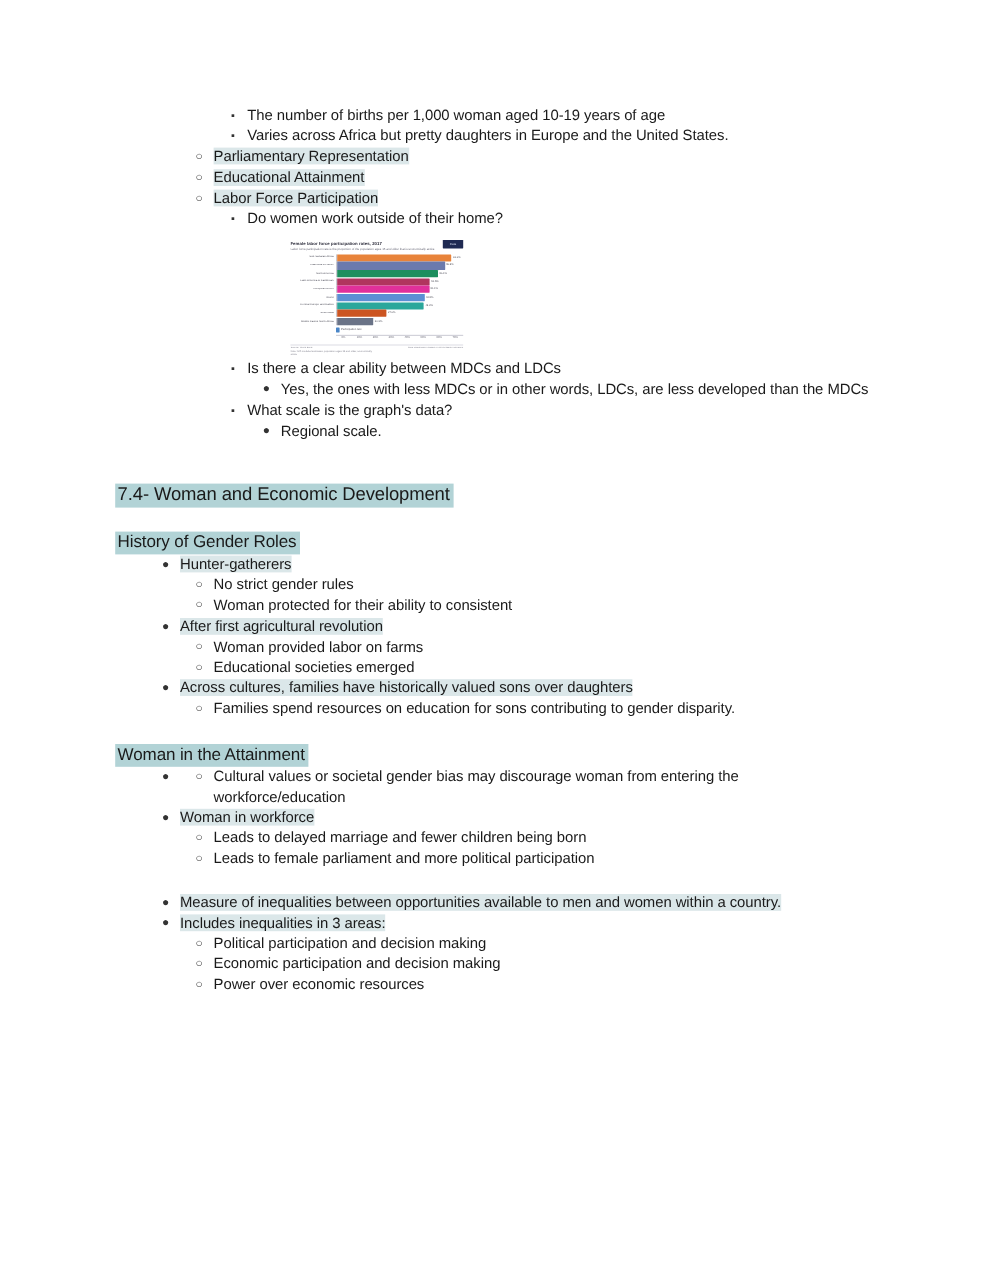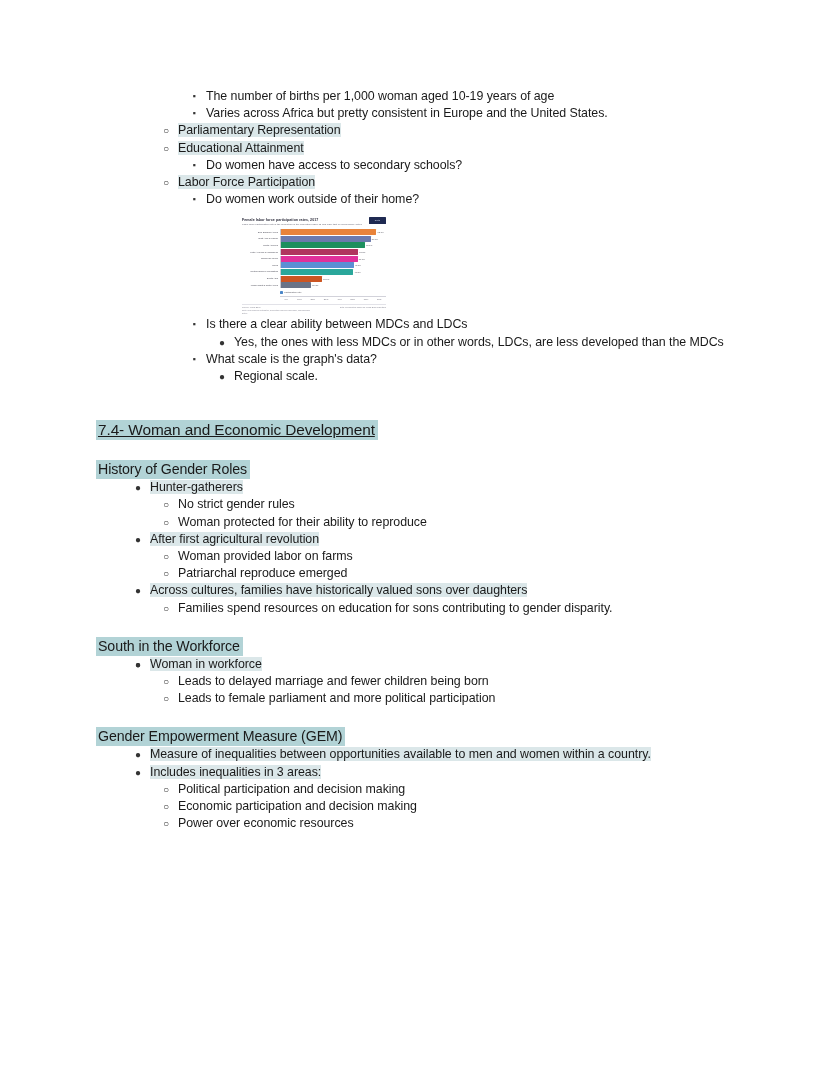--- a/index.html
+++ b/index.html
@@ -61,21 +61,20 @@
   
   .indent-1 { margin-left: 28px; }
 
   
   .h-major {
     font-size: 15.4px;
     line-height: 21px;
     letter-spacing: -0.1px;
     margin: 0;
     display: block;
-    text-decoration: underline;
   }
   .h-major .txt { background: #b2d3d6; padding: 1px 3px 2px 2px; }
   .h-sub {
     font-size: 14.2px;
     line-height: 20px;
     letter-spacing: -0.1px;
     margin: 0;
     display: block;
   }
   .h-sub .txt { background: #b2d3d6; padding: 1px 3px 2px 2px; }
@@ -220,21 +219,21 @@
 
     <ul class="lvl">
 
       <li class="row indent-1" style="margin-left:84px;">
         <span class="bullet b-sq">▪</span>
         <span class="txt">The number of births per 1,000 woman aged 10-19 years of age</span>
       </li>
 
       <li class="row indent-1" style="margin-left:84px;">
         <span class="bullet b-sq">▪</span>
-        <span class="txt">Varies across Africa but pretty consistent in Europe and the United States.</span>
+        <span class="txt">Varies across Africa but pretty daughters in Europe and the United States.</span>
       </li>
 
       <li class="row" style="margin-left:56px;">
         <span class="bullet b-circ">○</span>
         <span class="txt hl-soft">Parliamentary Representation</span>
       </li>
 
       <li class="row" style="margin-left:84px;">
         <span class="bullet b-sq">▪</span>
       </li>
@@ -243,21 +242,20 @@
         <span class="bullet b-sq">▪</span>
       </li>
 
       <li class="row" style="margin-left:56px;">
         <span class="bullet b-circ">○</span>
         <span class="txt hl-soft">Educational Attainment</span>
       </li>
 
       <li class="row" style="margin-left:84px;">
         <span class="bullet b-sq">▪</span>
-        <span class="txt">Do women have access to secondary schools?</span>
       </li>
 
       <li class="row" style="margin-left:84px;">
         <span class="bullet b-sq">▪</span>
       </li>
 
       <li class="row" style="margin-left:56px;">
         <span class="bullet b-circ">○</span>
         <span class="txt hl-soft">Labor Force Participation</span>
       </li>
@@ -413,75 +411,73 @@
       <li class="row" style="margin-left:28px;">
         <span class="bullet b-disc">●</span>
         <span class="txt hl-soft">Hunter-gatherers</span>
       </li>
       <li class="row" style="margin-left:56px;">
         <span class="bullet b-circ">○</span>
         <span class="txt">No strict gender rules</span>
       </li>
       <li class="row" style="margin-left:56px;">
         <span class="bullet b-circ">○</span>
-        <span class="txt">Woman protected for their ability to reproduce</span>
+        <span class="txt">Woman protected for their ability to consistent</span>
       </li>
       <li class="row" style="margin-left:28px;">
         <span class="bullet b-disc">●</span>
         <span class="txt hl-soft">After first agricultural revolution</span>
       </li>
       <li class="row" style="margin-left:56px;">
         <span class="bullet b-circ">○</span>
         <span class="txt">Woman provided labor on farms</span>
       </li>
       <li class="row" style="margin-left:56px;">
         <span class="bullet b-circ">○</span>
-        <span class="txt">Patriarchal reproduce emerged</span>
+        <span class="txt">Educational societies emerged</span>
       </li>
       <li class="row" style="margin-left:28px;">
         <span class="bullet b-disc">●</span>
         <span class="txt hl-soft">Across cultures, families have historically valued sons over daughters</span>
       </li>
       <li class="row" style="margin-left:56px;">
         <span class="bullet b-circ">○</span>
         <span class="txt">Families spend resources on education for sons contributing to gender disparity.</span>
       </li>
     </ul>
 
     <div class="gap-md"></div>
 
     <div class="h-sub">
-      <span class="txt">South in the Workforce</span>
+      <span class="txt">Woman in the Attainment</span>
     </div>
     <ul class="lvl">
       <li class="row" style="margin-left:28px;">
         <span class="bullet b-disc">●</span>
       </li>
       <li class="row" style="margin-left:56px;width:520px;">
         <span class="bullet b-circ">○</span>
+        <span class="txt">Cultural values or societal gender bias may discourage woman from entering the workforce/education</span>
       </li>
       <li class="row" style="margin-left:28px;">
         <span class="bullet b-disc">●</span>
         <span class="txt hl-soft">Woman in workforce</span>
       </li>
       <li class="row" style="margin-left:56px;">
         <span class="bullet b-circ">○</span>
         <span class="txt">Leads to delayed marriage and fewer children being born</span>
       </li>
       <li class="row" style="margin-left:56px;">
         <span class="bullet b-circ">○</span>
         <span class="txt">Leads to female parliament and more political participation</span>
       </li>
     </ul>
 
     <div class="gap-md"></div>
 
-    <div class="h-sub">
-      <span class="txt">Gender Empowerment Measure (GEM)</span>
-    </div>
     <ul class="lvl">
       <li class="row" style="margin-left:28px;">
         <span class="bullet b-disc">●</span>
         <span class="txt hl-soft">Measure of inequalities between opportunities available to men and women within a country.</span>
       </li>
       <li class="row" style="margin-left:28px;">
         <span class="bullet b-disc">●</span>
         <span class="txt hl-soft">Includes inequalities in 3 areas:</span>
       </li>
       <li class="row" style="margin-left:56px;">

